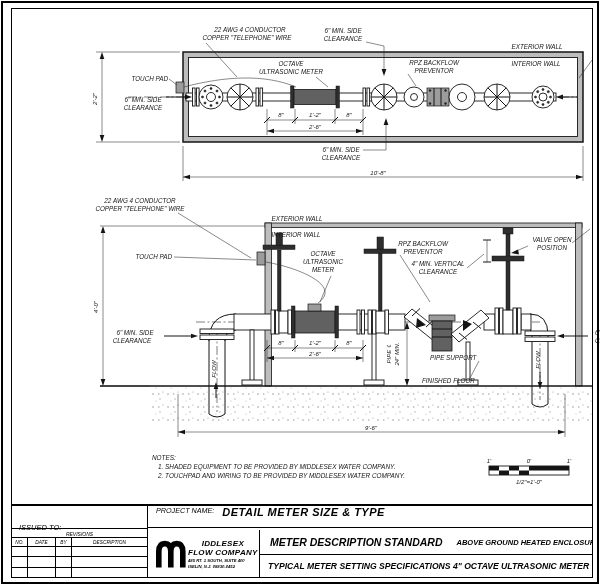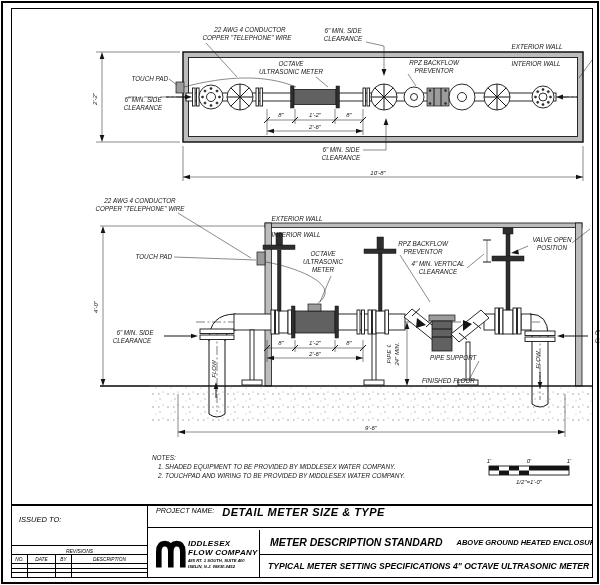--- a/index.html
+++ b/index.html
@@ -18,35 +18,35 @@
   .cl{stroke:#2a2a2a;stroke-width:0.6;fill:none;stroke-dasharray:9 2.5 2 2.5;}
   .fw{fill:#ffffff;stroke:#141414;stroke-width:0.9;}
   .fd{fill:#616161;stroke:#141414;stroke-width:0.8;}
   .fk{fill:#2e2e2e;stroke:#141414;stroke-width:0.5;}
   .fl{fill:#9c9c9c;stroke:#141414;stroke-width:0.7;}
   .ah{fill:#141414;stroke:none;}
   
   .tb{position:absolute;left:12px;right:8px;top:504px;bottom:8px;border-top:2px solid #000;background:#fff;}
   .tb *{box-sizing:border-box;}
   .tb-left{position:absolute;left:0;top:0;width:136px;height:100%;border-right:1.6px solid #000;display:flex;flex-direction:column;}
-  .issued{height:40px;border-bottom:1.2px solid #000;font:italic 7.5px "Liberation Sans",sans-serif;padding:9px 0 0 7px;}
+  .issued{height:23px;border-bottom:1.2px solid #000;font:italic 7.5px "Liberation Sans",sans-serif;padding:17px 0 0 7px;}
   .rev-title{height:9px;border-bottom:1px solid #000;font:italic 5px "Liberation Sans",sans-serif;text-align:center;padding-top:2px;}
   .rev-head{height:9px;border-bottom:1px solid #000;display:flex;font:italic 4.8px "Liberation Sans",sans-serif;text-align:center;}
   .rev-row{flex:1;border-bottom:1px solid #000;display:flex;}
   .rev-row:last-child{border-bottom:none;}
   .c-no{width:16px;border-right:1px solid #000;padding-top:2px;}
   .c-date{width:28px;border-right:1px solid #000;padding-top:2px;}
   .c-by{width:16px;border-right:1px solid #000;padding-top:2px;}
   .c-desc{flex:1;padding-top:2px;}
   .tb-project{position:absolute;left:136px;right:0;top:0;height:22px;border-bottom:1.6px solid #000;display:flex;align-items:flex-start;white-space:nowrap;overflow:hidden;}
   .proj-label{font:italic 7.2px "Liberation Sans",sans-serif;margin-left:8px;}
   .proj-name{font:italic 11px "Liberation Sans",sans-serif;font-weight:bold;letter-spacing:0.5px;margin-left:8px;}
   .tb-logo{position:absolute;left:136px;top:24px;width:112px;bottom:0;border-right:1.6px solid #000;display:flex;align-items:center;padding-left:6px;overflow:hidden;}
   .logo-txt{margin-left:2px;line-height:1;}
-  .co1,.co2{font:italic 8px "Liberation Sans",sans-serif;font-weight:bold;letter-spacing:0.3px;}
+  .co1,.co2{font:italic 8px "Liberation Sans",sans-serif;font-weight:bold;letter-spacing:0.3px;text-align:center;}
   .addr{font:italic 4.2px "Liberation Sans",sans-serif;font-weight:bold;margin-top:1px;}
   .tb-r1{position:absolute;left:248px;right:0;top:24px;height:25px;border-bottom:1.2px solid #000;display:flex;align-items:center;white-space:nowrap;overflow:hidden;}
   .r1-main{font:italic 10.5px "Liberation Sans",sans-serif;font-weight:bold;margin-left:10px;}
   .r1-sub{font:italic 7.5px "Liberation Sans",sans-serif;font-weight:bold;margin-left:14px;}
   .tb-r2{position:absolute;left:248px;right:0;top:49px;bottom:0;display:flex;align-items:center;white-space:nowrap;overflow:hidden;}
   .r2-main{font:italic 8.6px "Liberation Sans",sans-serif;font-weight:bold;margin-left:8px;}
 </style>
 </head>
 <body>
 

